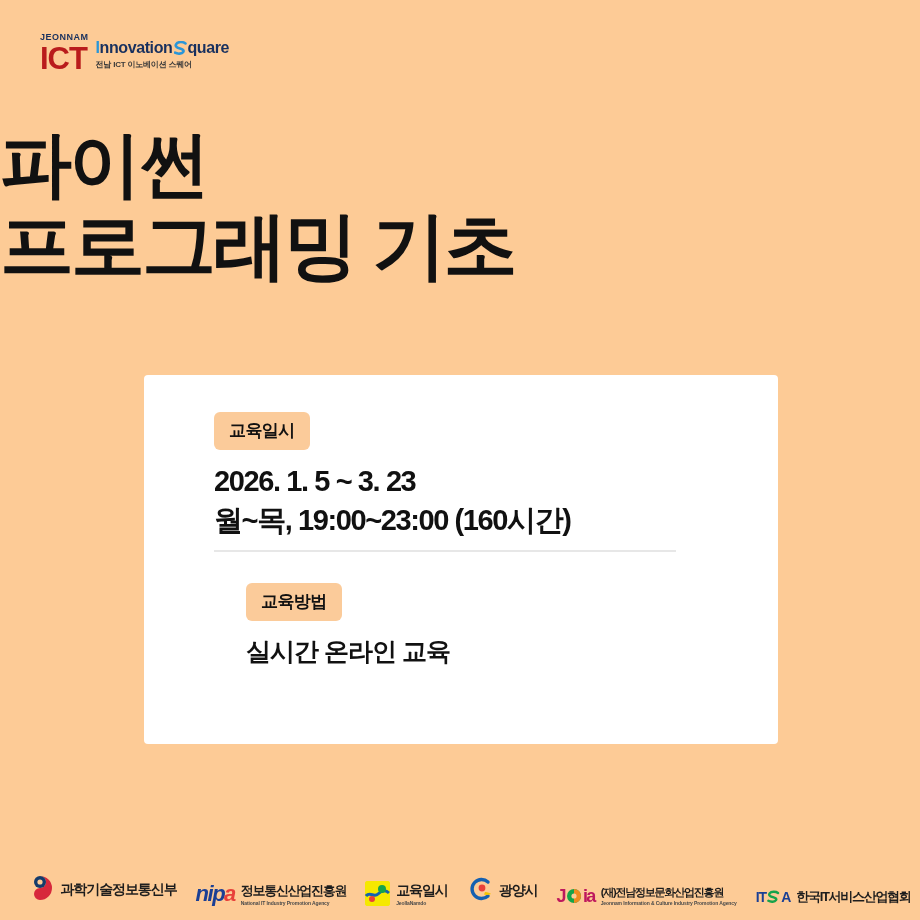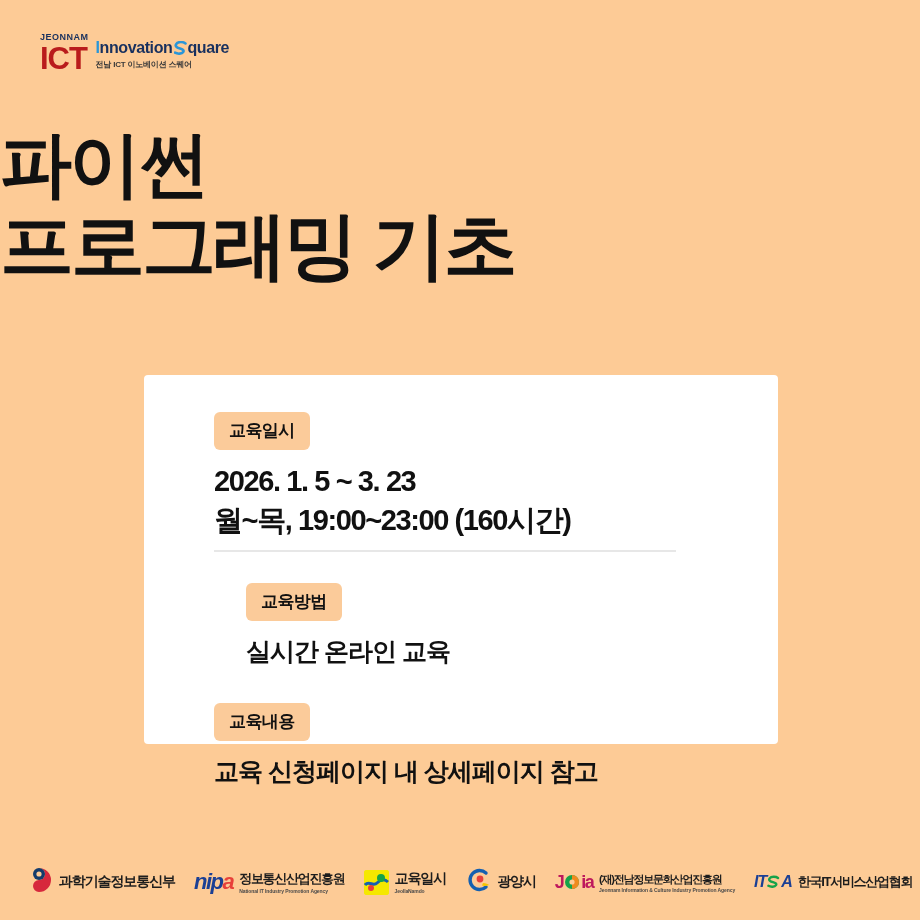--- a/index.html
+++ b/index.html
@@ -27,30 +27,30 @@
   .card{position:absolute;left:144px;top:375px;width:634px;height:369px;background:#fff;border-radius:4px;}
   .badge{display:inline-block;background:#fbcb9a;color:#111;font-weight:bold;
     font-size:17px;border-radius:6px;padding:7px 15px 8px;letter-spacing:-.6px;}
   .sec{position:absolute;left:70px;}
   .sec-val{color:#111;font-weight:bold;letter-spacing:-1.4px;}
   .v-date{font-size:29px;line-height:1.35;margin-top:12px;}
   .v-plain{font-size:25px;margin-top:14px;letter-spacing:-1px;}
   .divider{position:absolute;left:70px;width:462px;height:2px;background:#e7e7e7;}
   
   .footer{position:absolute;left:0;right:0;top:858px;height:48px;display:flex;
-    align-items:center;justify-content:center;gap:19px;padding-left:17px;}
+    align-items:flex-end;justify-content:center;gap:19px;padding-left:17px;}
   .flogo{display:flex;align-items:center;gap:6px;}
   .flogo .ko{font-size:14px;font-weight:bold;color:#1d1d1d;letter-spacing:-1.1px;white-space:nowrap;}
   .flogo .ko-sm{font-size:13px;font-weight:bold;color:#1d1d1d;letter-spacing:-1.3px;white-space:nowrap;}
   .flogo .ko-xs{font-size:11px;font-weight:bold;color:#1d1d1d;letter-spacing:-1.2px;white-space:nowrap;}
   .flogo .en-xs{font-size:5px;font-weight:bold;color:#4a4a4a;letter-spacing:-.1px;white-space:nowrap;}
   .stackm{display:flex;flex-direction:column;justify-content:center;}
   .nipa-word{font-size:22px;font-weight:bold;color:#1b3f94;font-style:italic;letter-spacing:-1.5px;line-height:1;}
   .nipa-word .a{color:#e8403a;}
-  .itsa-word{font-size:16px;font-weight:bold;color:#1b3f94;font-style:italic;letter-spacing:-1px;line-height:1;display:flex;align-items:center;}
+  .itsa-word{font-size:14px;font-weight:bold;color:#1b3f94;letter-spacing:-1px;line-height:1;display:flex;align-items:center;}
   .jcia-word{font-size:18px;font-weight:bold;color:#be185d;letter-spacing:-1.6px;line-height:1;display:flex;align-items:center;}
   .jn-tile{width:25px;height:25px;background:#f5e800;border-radius:3px;position:relative;overflow:hidden;flex:none;}
 </style>
 </head>
 <body>
 
 <div class="brand">
   <div class="brand-ict">
     <span class="brand-jeonnam">JEONNAM</span>
     <span class="brand-ict-main">ICT</span>
@@ -85,24 +85,20 @@
     </div>
   </div>
 
   <div class="divider" style="top:175px;"></div>
 
   <div class="sec" style="top:208px;margin-left:32px;">
     <span class="badge">교육방법</span>
     <div class="sec-val v-plain">실시간 온라인 교육</div>
   </div>
 
-  <div class="sec" style="top:328px;">
-    <span class="badge">교육내용</span>
-    <div class="sec-val v-plain">교육 신청페이지 내 상세페이지 참고</div>
-  </div>
 </div>
 
 <div class="footer">
 
   <div class="flogo">
     <span>
       <svg width="28" height="28" viewBox="0 0 28 28">
         <path d="M14 2a12 12 0 1 0 0 24 12 12 0 0 1 0-24z" fill="#143b6b"></path>
         <path d="M14 2a12 12 0 0 1 0 24 6 6 0 0 1 0-12 6 6 0 0 0 0-12z" fill="#d7283c"></path>
         <circle cx="14" cy="8" r="6" fill="#143b6b"></circle>

